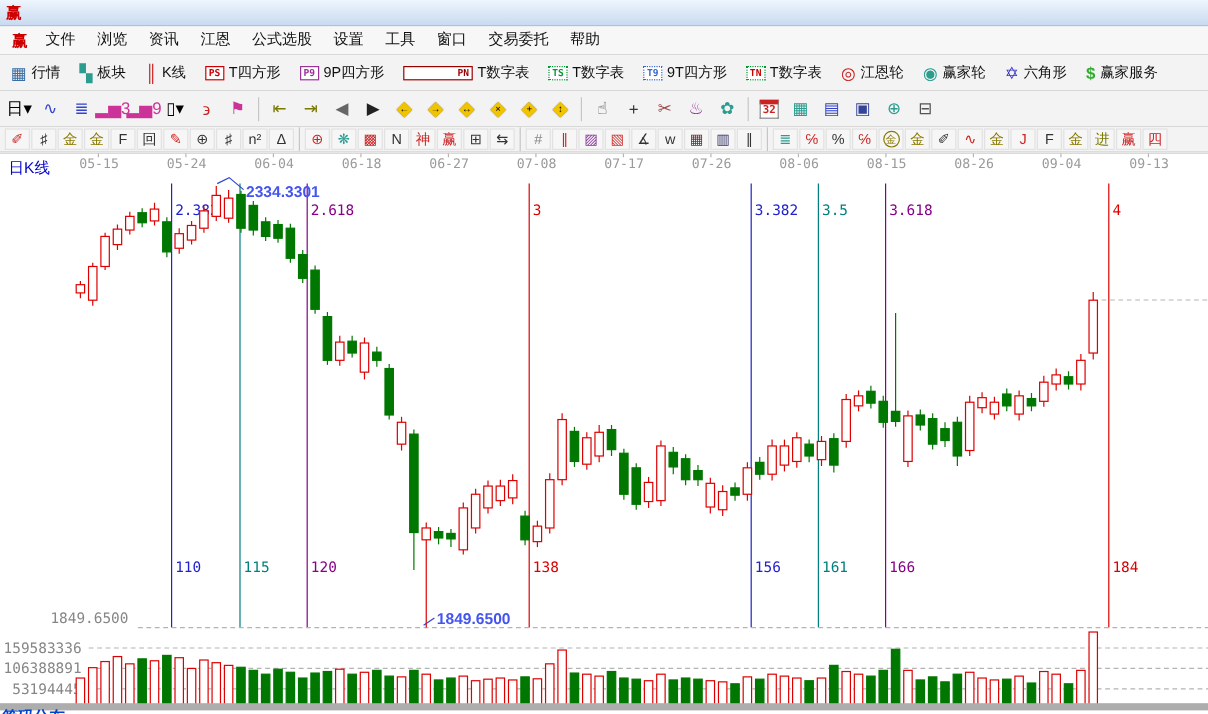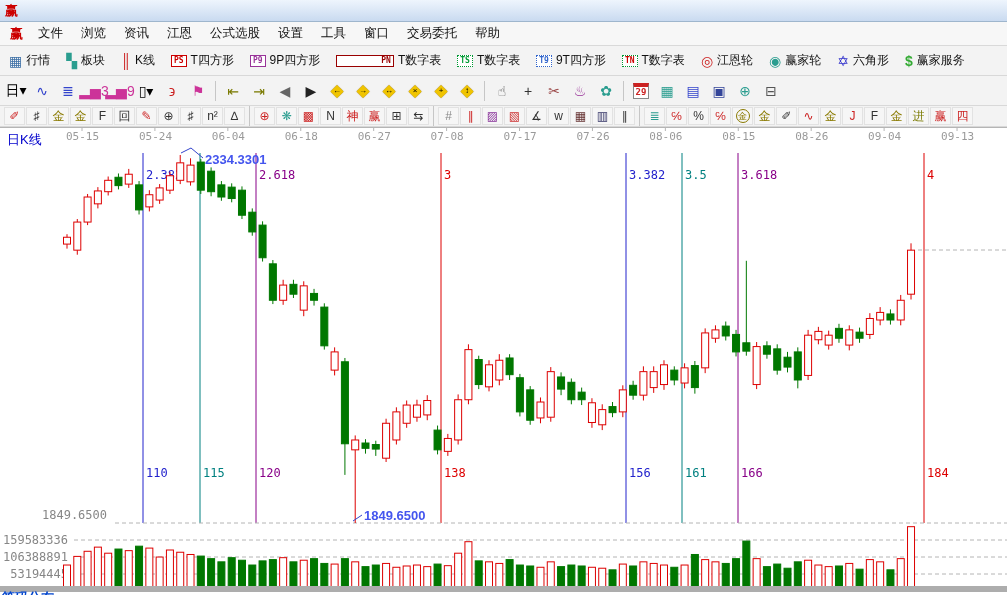--- a/index.html
+++ b/index.html
@@ -188,21 +188,21 @@
       <span style="color: rgb(153, 68, 68);">✂</span>
     </span>
     <span class="tb2-btn">
       <span style="color: rgb(153, 51, 153);">♨</span>
     </span>
     <span class="tb2-btn">
       <span style="color: rgb(42, 157, 143);">✿</span>
     </span>
     <span class="sep"></span>
     <span class="tb2-btn">
-      <span class="cal">29</span>
+      <span class="cal">32</span>
     </span>
     <span class="tb2-btn">
       <span style="color: rgb(42, 157, 143);">▦</span>
     </span>
     <span class="tb2-btn">
       <span style="color: rgb(51, 68, 204);">▤</span>
     </span>
     <span class="tb2-btn">
       <span style="color: rgb(51, 68, 153);">▣</span>
     </span>

